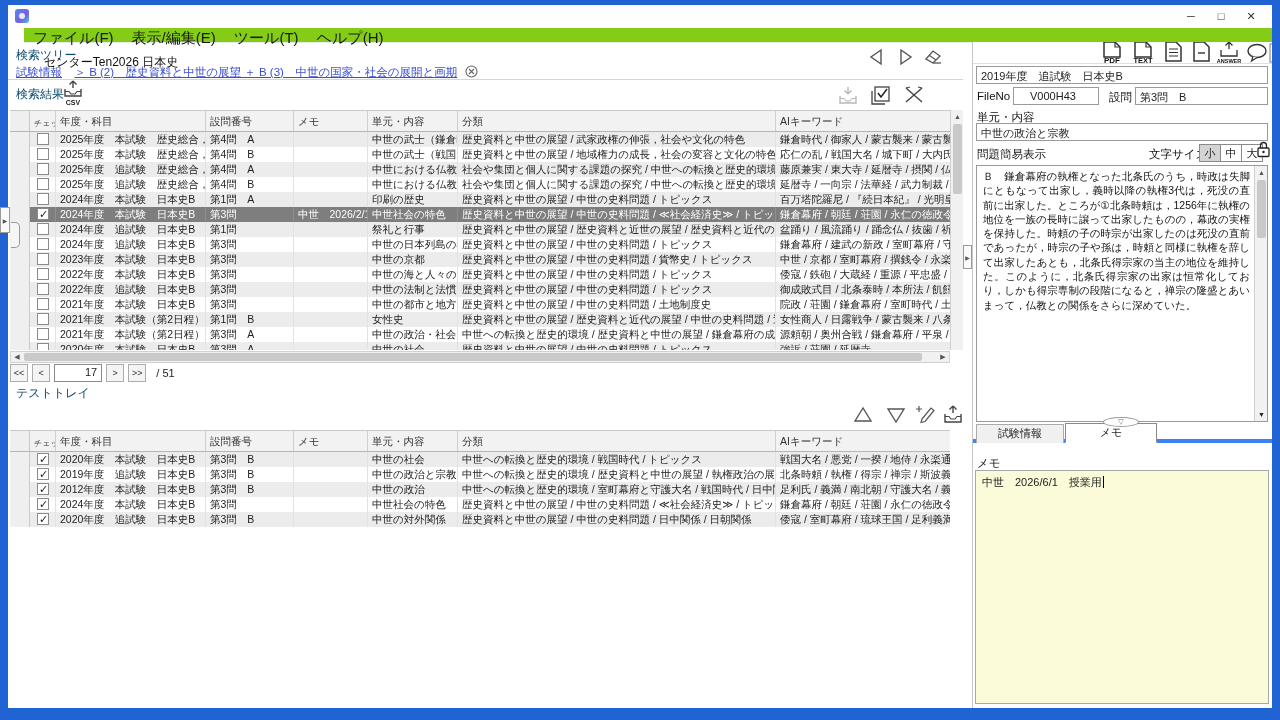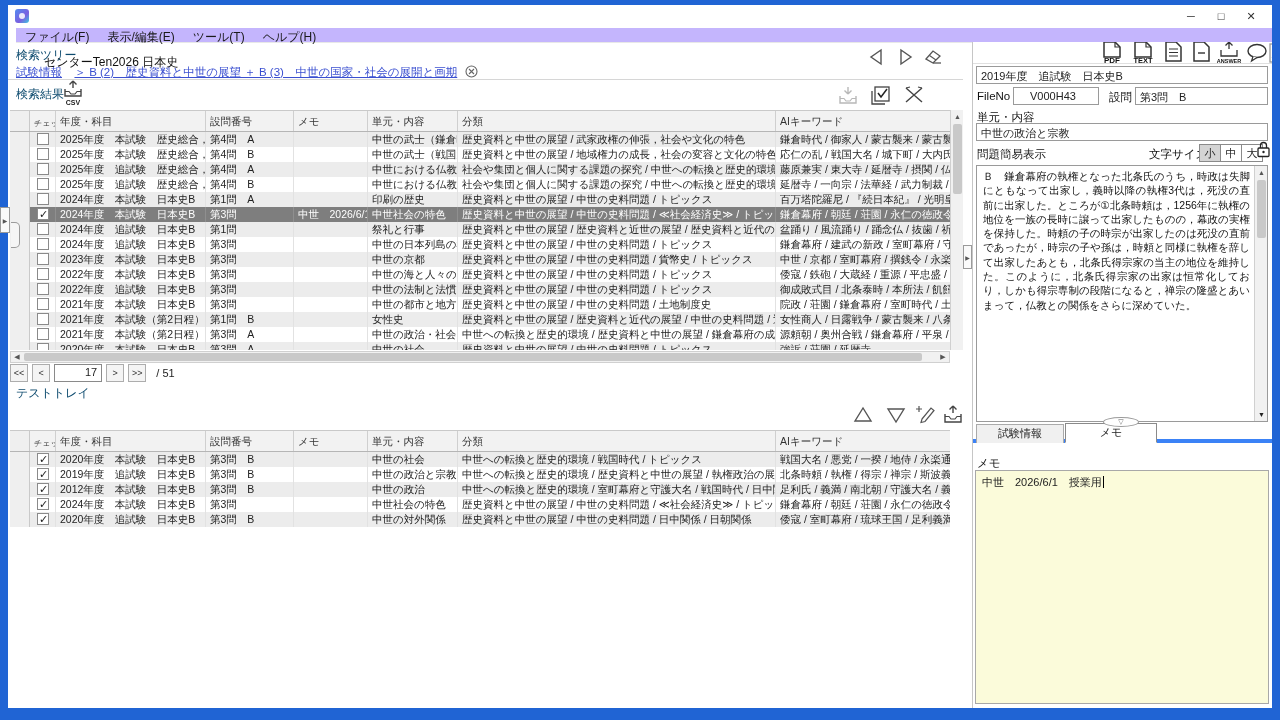--- a/index.html
+++ b/index.html
@@ -10,21 +10,21 @@
   
   .titlebar { position:absolute; left:0; top:0; right:0; height:23px; background:#fff; }
   .appicon { position:absolute; left:7px; top:4px; width:14px; height:14px; border-radius:3px;
              background:linear-gradient(135deg,#4f8cf0 0%,#7a5fe0 60%,#3ec6e0 100%); }
   .appicon:after { content:""; position:absolute; left:4px; top:4px; width:6px; height:6px; border-radius:50%; background:#fff; opacity:.85; }
   .wtitle { position:absolute; left:36px; top:5px; font-size:12px; color:#111;margin-top:44px; }
   .winbtn { position:absolute; top:0; width:30px; height:22px; text-align:center; line-height:22px; font-size:11px; color:#333; }
   .winbtn.min { right:66px; } .winbtn.max { right:36px; } .winbtn.cls { right:6px; }
 
   
-  .menubar { position:absolute; left:8px; top:23px; right:0; height:15px; font-size:12px; border-bottom:1px solid #e8e8e8; background:#c4b5fd; }
+  .menubar { position:absolute; left:16px; top:23px; right:0; height:15px; font-size:15px; border-bottom:1px solid #e8e8e8; background:#84cc16; }
   .menuitem { display:inline-block; padding:1px 9px 0 9px; color:#1a1a1a; }
 
   
   .seclabel { position:absolute; font-size:12px; color:#0c4a6e; }
   .link { color:#3a4fd0; text-decoration:underline; font-size:11.5px; cursor:pointer; }
 
   .hsep { position:absolute; left:0; width:955px; height:0; border-top:1px solid #d6d6d6; }
 
   
   .tbl { position:absolute; left:2px; width:940px; overflow:hidden; background:#fff; }
@@ -230,21 +230,21 @@
           <div class="tcell c-memo"></div>
           <div class="tcell c-unit">印刷の歴史</div>
           <div class="tcell c-cat">歴史資料と中世の展望 / 中世の史料問題 / トピックス</div>
           <div class="tcell c-kw">百万塔陀羅尼 / 『続日本紀』 / 光明皇太后 /</div>
         </div>
         <div class="trow selected">
           <div class="tcell c-gutter"></div>
           <div class="tcell c-cb"><span class="cb on"></span></div>
           <div class="tcell c-year">2024年度　本試験　日本史B</div>
           <div class="tcell c-q">第3問</div>
-          <div class="tcell c-memo">中世　2026/6/1</div>
+          <div class="tcell c-memo">中世　2026/2/1</div>
           <div class="tcell c-unit">中世社会の特色</div>
           <div class="tcell c-cat">歴史資料と中世の展望 / 中世の史料問題 / ≪社会経済史≫ / トピックス</div>
           <div class="tcell c-kw">鎌倉幕府 / 朝廷 / 荘園 / 永仁の徳政令 / 南北朝</div>
         </div>
         <div class="trow">
           <div class="tcell c-gutter"></div>
           <div class="tcell c-cb"><span class="cb"></span></div>
           <div class="tcell c-year">2024年度　追試験　日本史B</div>
           <div class="tcell c-q">第1問</div>
           <div class="tcell c-memo"></div>

